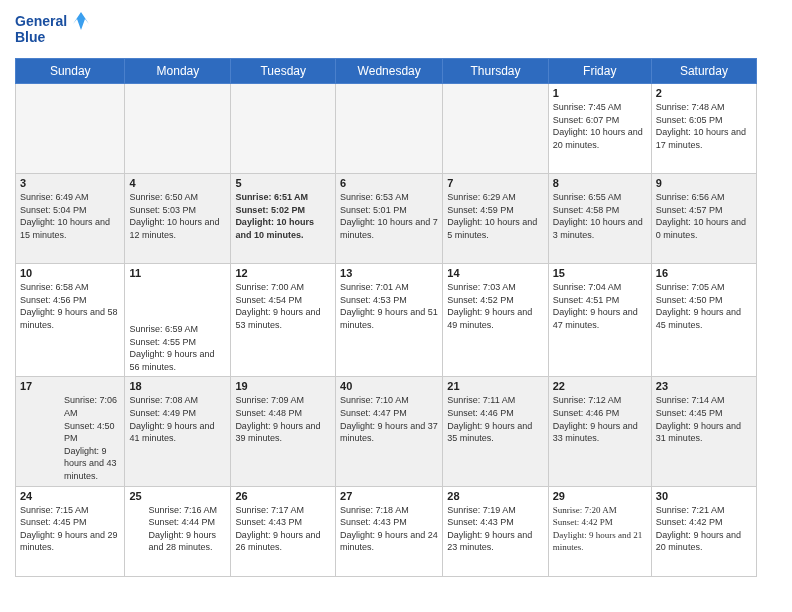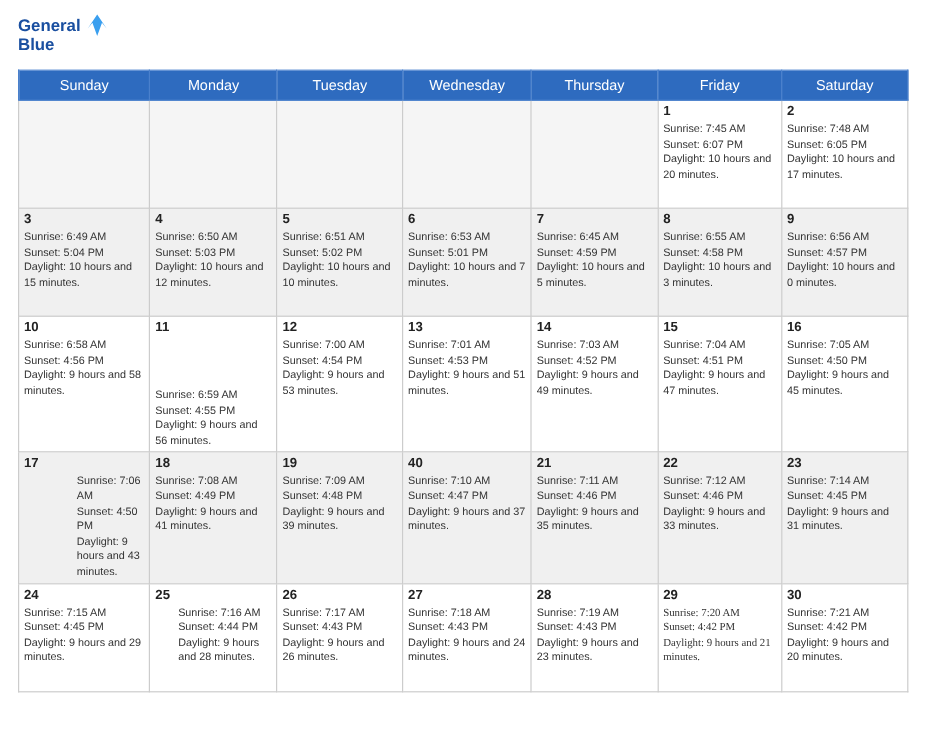--- a/index.html
+++ b/index.html
@@ -105,33 +105,33 @@
 Daylight: 10 hours and 15 minutes.</div>
           </td>
           <td class="alt-row">
             <span class="day-num">4</span>
             <div class="cell-content" style="white-space: pre-line;">Sunrise: 6:50 AM
 Sunset: 5:03 PM
 Daylight: 10 hours and 12 minutes.</div>
           </td>
           <td class="alt-row">
             <span class="day-num">5</span>
-            <div class="cell-content" style="white-space: pre-line;">Sunrise: 6:51 AM
+            <div class="cell-content" style="white-space: pre-line; font-weight: bold;">Sunrise: 6:51 AM
 Sunset: 5:02 PM
 Daylight: 10 hours and 10 minutes.</div>
           </td>
           <td class="alt-row">
             <span class="day-num">6</span>
             <div class="cell-content" style="white-space: pre-line;">Sunrise: 6:53 AM
 Sunset: 5:01 PM
 Daylight: 10 hours and 7 minutes.</div>
           </td>
           <td class="alt-row">
             <span class="day-num">7</span>
-            <div class="cell-content" style="white-space: pre-line;">Sunrise: 6:45 AM
+            <div class="cell-content" style="white-space: pre-line;">Sunrise: 6:29 AM
 Sunset: 4:59 PM
 Daylight: 10 hours and 5 minutes.</div>
           </td>
           <td class="alt-row">
             <span class="day-num">8</span>
             <div class="cell-content" style="white-space: pre-line;">Sunrise: 6:55 AM
 Sunset: 4:58 PM
 Daylight: 10 hours and 3 minutes.</div>
           </td>
           <td class="alt-row">

